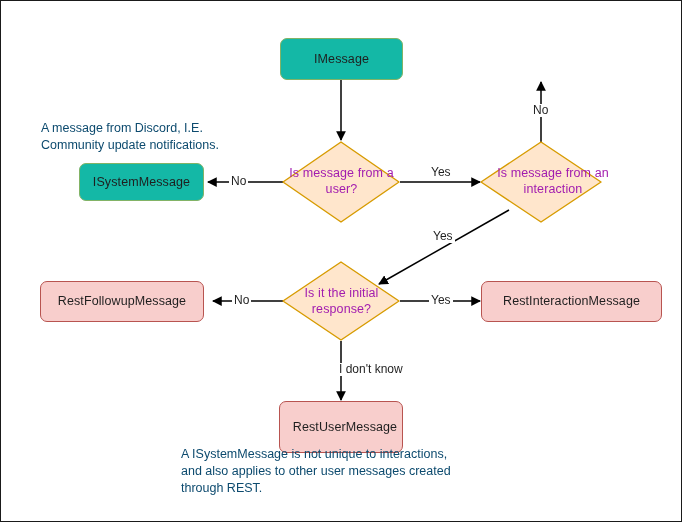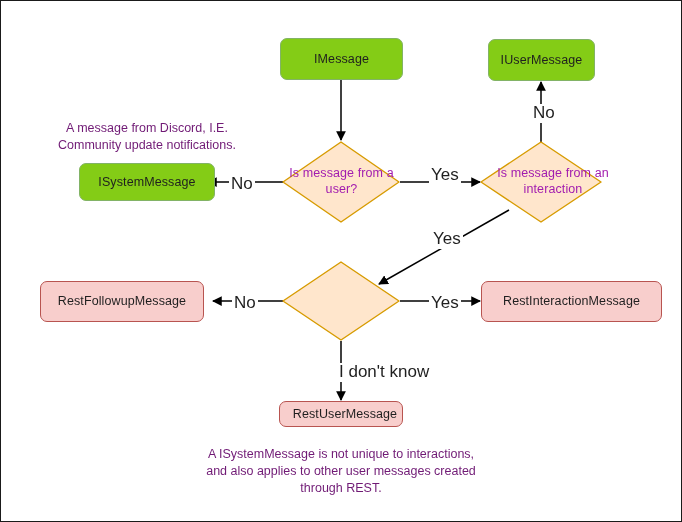--- a/index.html
+++ b/index.html
@@ -34,21 +34,21 @@
     align-items: center;
     justify-content: center;
     text-align: center;
     border-radius: 7px;
     font-size: 12.5px;
     color: #1f1f1f;
     line-height: 1.2;
     letter-spacing: 0.1px;
   }
   .node.green {
-    background: #84cc16;
+    background: #14b8a6;
     border: 1.3px solid #82b366;
   }
   .node.red {
     background: #f8cecc;
     border: 1.3px solid #b85450;
   }
 
   
   .diamond {
     position: absolute;
@@ -66,35 +66,35 @@
     font-size: 12.5px;
     color: #a21caf;
     line-height: 1.25;
     letter-spacing: 0.1px;
     pointer-events: none;
   }
 
   
   .edge-label {
     position: absolute;
-    font-size: 17px;
+    font-size: 12px;
     color: #1f1f1f;
     background: #ffffff;
     padding: 0 2px;
     white-space: nowrap;
     line-height: 1.1;
   }
 
   
   .annotation {
     position: absolute;
     font-size: 12.5px;
-    color: #701a75;
+    color: #0c4a6e;
     line-height: 1.35;
-    text-align: center;
+    text-align: left;
     white-space: pre-line;
   }
 </style>
 </head>
 <body>
 
 <div id="canvas">
 
   <svg id="svg-layer" viewBox="0 0 682 522" xmlns="http://www.w3.org/2000/svg">
     <defs>
@@ -136,32 +136,34 @@
   </svg>
 
   <div class="diamond" style="left:282px; top:141px; width:117px; height:80px;">
     <div class="dlabel">Is message from a user?</div>
   </div>
 
   <div class="diamond" style="left:492px; top:141px; width:120px; height:80px;">
     <div class="dlabel">Is message from an interaction</div>
   </div>
 
+  <div class="diamond" style="left:282px; top:261px; width:117px; height:79px;">
+    <div class="dlabel">Is it the initial response?</div>
+  </div>
 
   <div class="node green" style="left:279px; top:37px; width:123px; height:42px;">IMessage</div>
 
-  <div class="node green" style="left:487px; top:38px; width:107px; height:42px;">IUserMessage</div>
 
-  <div class="node green" style="left:78px; top:162px; width:136px; height:38px;">ISystemMessage</div>
+  <div class="node green" style="left:78px; top:162px; width:125px; height:38px;">ISystemMessage</div>
 
   <div class="node red" style="left:39px; top:280px; width:164px; height:41px;">RestFollowupMessage</div>
 
   <div class="node red" style="left:480px; top:280px; width:181px; height:41px;">RestInteractionMessage</div>
 
-  <div class="node red" style="left:278px; top:400px; width:124px; height:26px;padding-left:8px;">RestUserMessage</div>
+  <div class="node red" style="left:278px; top:400px; width:124px; height:52px;padding-left:8px;">RestUserMessage</div>
 
   <div class="edge-label" style="left:228px; top:174px;">No</div>
 
   <div class="edge-label" style="left:428px; top:165px;">Yes</div>
 
   <div class="edge-label" style="left:530px; top:103px;">No</div>
 
   <div class="edge-label" style="left:430px; top:229px;">Yes</div>
 
   <div class="edge-label" style="left:231px; top:293px;">No</div>

